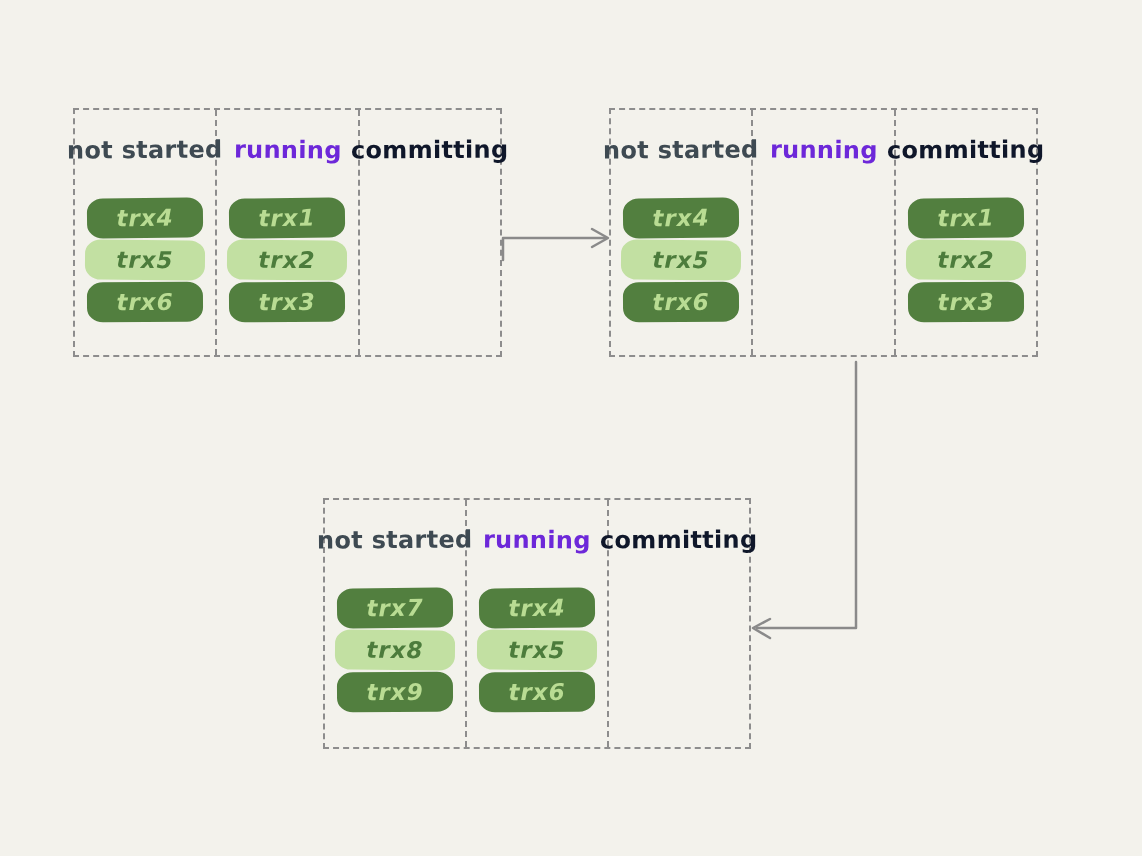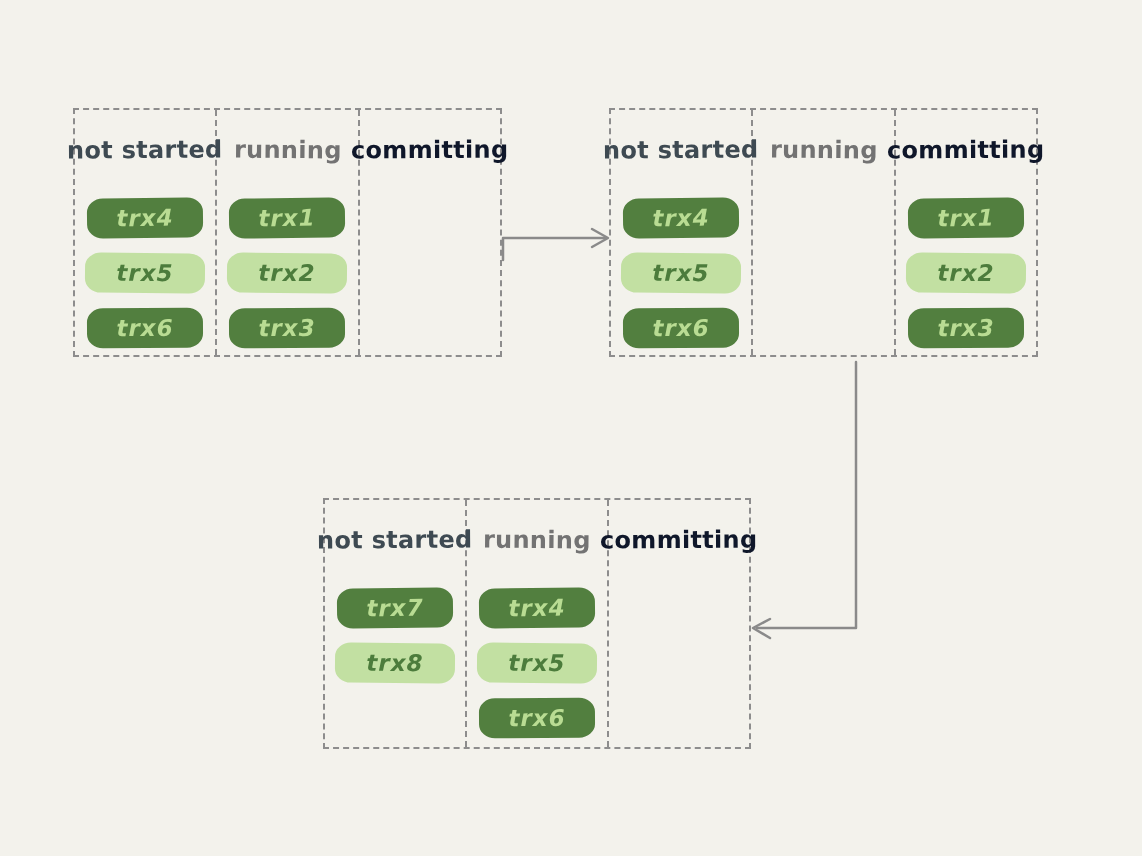--- a/index.html
+++ b/index.html
@@ -37,29 +37,29 @@
   .col-label {
     margin-top: 24px;
     height: 32px;
     line-height: 32px;
     font-size: 24px;
     font-weight: bold;
     white-space: nowrap;
     letter-spacing: 0.3px;
   }
   .label-not-started { color: #3e4a52; transform: rotate(-0.4deg); }
-  .label-running     { color: #737373; transform: rotate(0.5deg); }
+  .label-running     { color: #6d28d9; transform: rotate(0.5deg); }
   .label-committing  { color: #0f172a; transform: rotate(-0.3deg); }
 
   .pills {
     margin-top: 32px;
     width: 116px;
     display: flex;
     flex-direction: column;
-    gap: 15px;
+    gap: 2px;
   }
   .pill {
     height: 40px;
     border-radius: 16px / 14px;
     display: flex;
     align-items: center;
     justify-content: center;
     font-size: 23px;
     font-weight: bold;
     font-style: italic;
@@ -129,20 +129,21 @@
       </div>
     </div>
   </div>
 
   <div class="panel panel-3">
     <div class="col">
       <div class="col-label label-not-started">not started</div>
       <div class="pills">
         <div class="pill dark">trx7</div>
         <div class="pill light">trx8</div>
+        <div class="pill dark">trx9</div>
       </div>
     </div>
     <div class="col">
       <div class="col-label label-running">running</div>
       <div class="pills">
         <div class="pill dark">trx4</div>
         <div class="pill light">trx5</div>
         <div class="pill dark">trx6</div>
       </div>
     </div>

